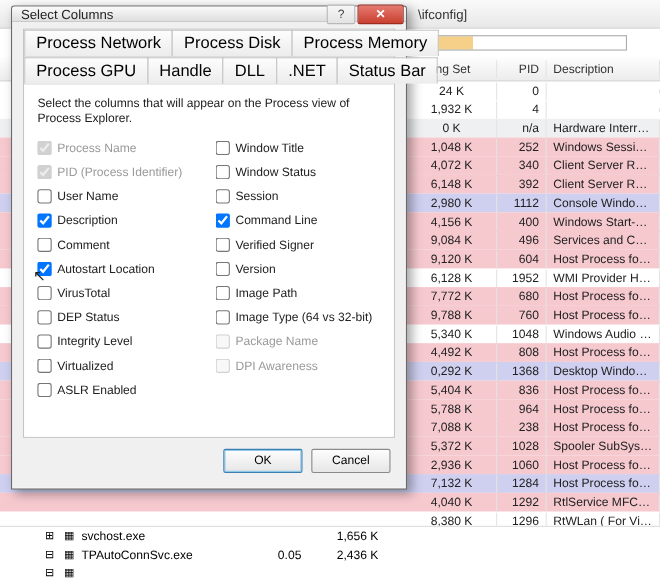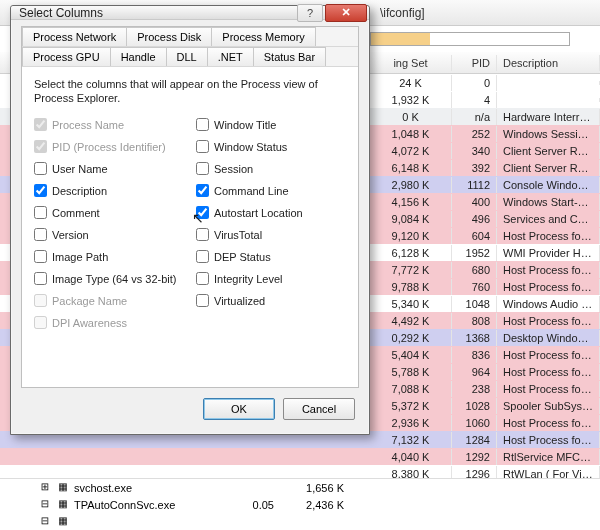--- a/index.html
+++ b/index.html
@@ -137,21 +137,21 @@
     padding: 6px 10px 10px 10px;
   }
   .tab-stack { border:1px solid #bfbfbf; background:#fff; }
   .tab-row {
     display:flex;
     border-bottom:1px solid #d8d8d8;
     background:#f4f4f4;
   }
   .tab {
     padding: 3px 10px;
-    font-size:11px;
+    font-size:15px;
     border:1px solid #c9c9c9;
     border-bottom:none;
     background:linear-gradient(#fdfdfd,#ececec);
     margin-right:-1px;
     white-space:nowrap;
   }
   .tab.active {
     background:#fff;
     position:relative;
     top:1px;
@@ -440,20 +440,24 @@
               <span>Description</span>
             </label>
             <label class="chk">
               <input type="checkbox" checked="" style="">
               <span>Command Line</span>
             </label>
             <label class="chk">
               <input type="checkbox" style="">
               <span>Comment</span>
             </label>
+            <label class="chk">
+              <input type="checkbox" style="">
+              <span>Verified Signer</span>
+            </label>
             <label class="chk" style="position: relative;">
               <input type="checkbox" checked="" style="">
               <span>Autostart Location</span>
               <span class="cursor">↖</span>
             </label>
             <label class="chk">
               <input type="checkbox" style="">
               <span>Version</span>
             </label>
             <label class="chk">
@@ -480,20 +484,24 @@
               <input type="checkbox" disabled="" style="">
               <span>Package Name</span>
             </label>
             <label class="chk">
               <input type="checkbox" style="">
               <span>Virtualized</span>
             </label>
             <label class="chk disabled">
               <input type="checkbox" disabled="" style="">
               <span>DPI Awareness</span>
+            </label>
+            <label class="chk">
+              <input type="checkbox" style="">
+              <span>ASLR Enabled</span>
             </label>
           </div>
       </div>
     </div>
     <div class="btnrow">
       <div class="btn default">
           <span>OK</span>
         </div>
       <div class="btn">
           <span>Cancel</span>

